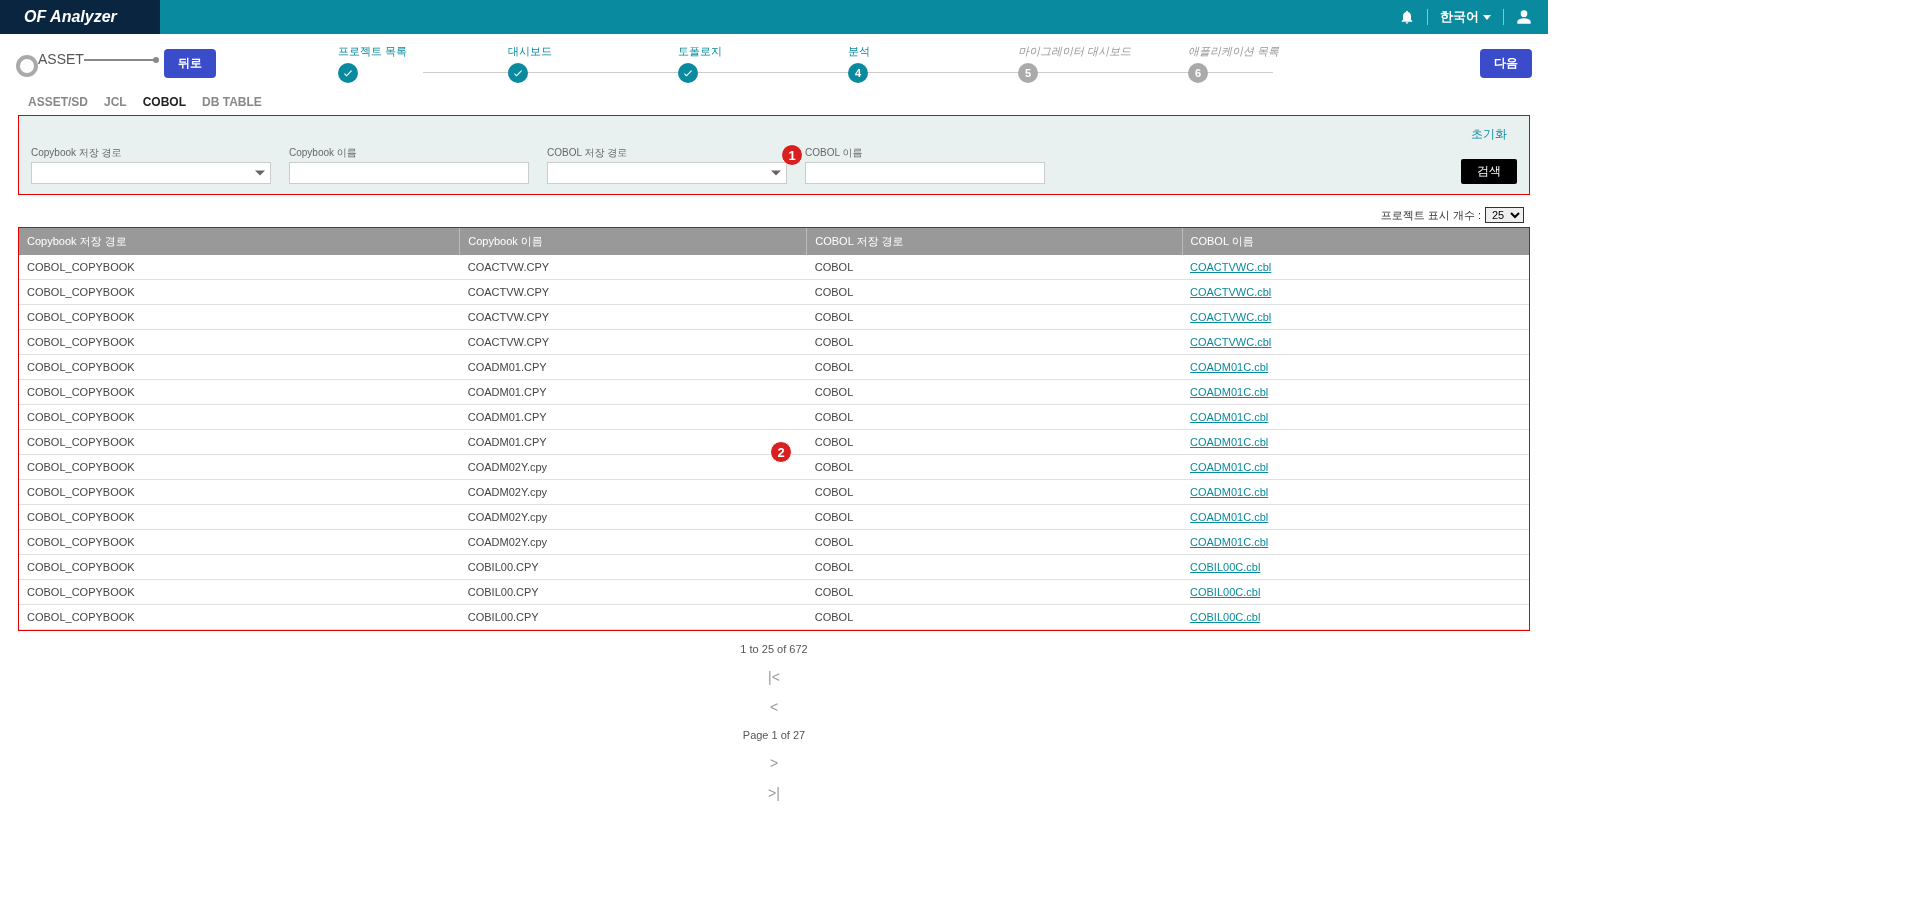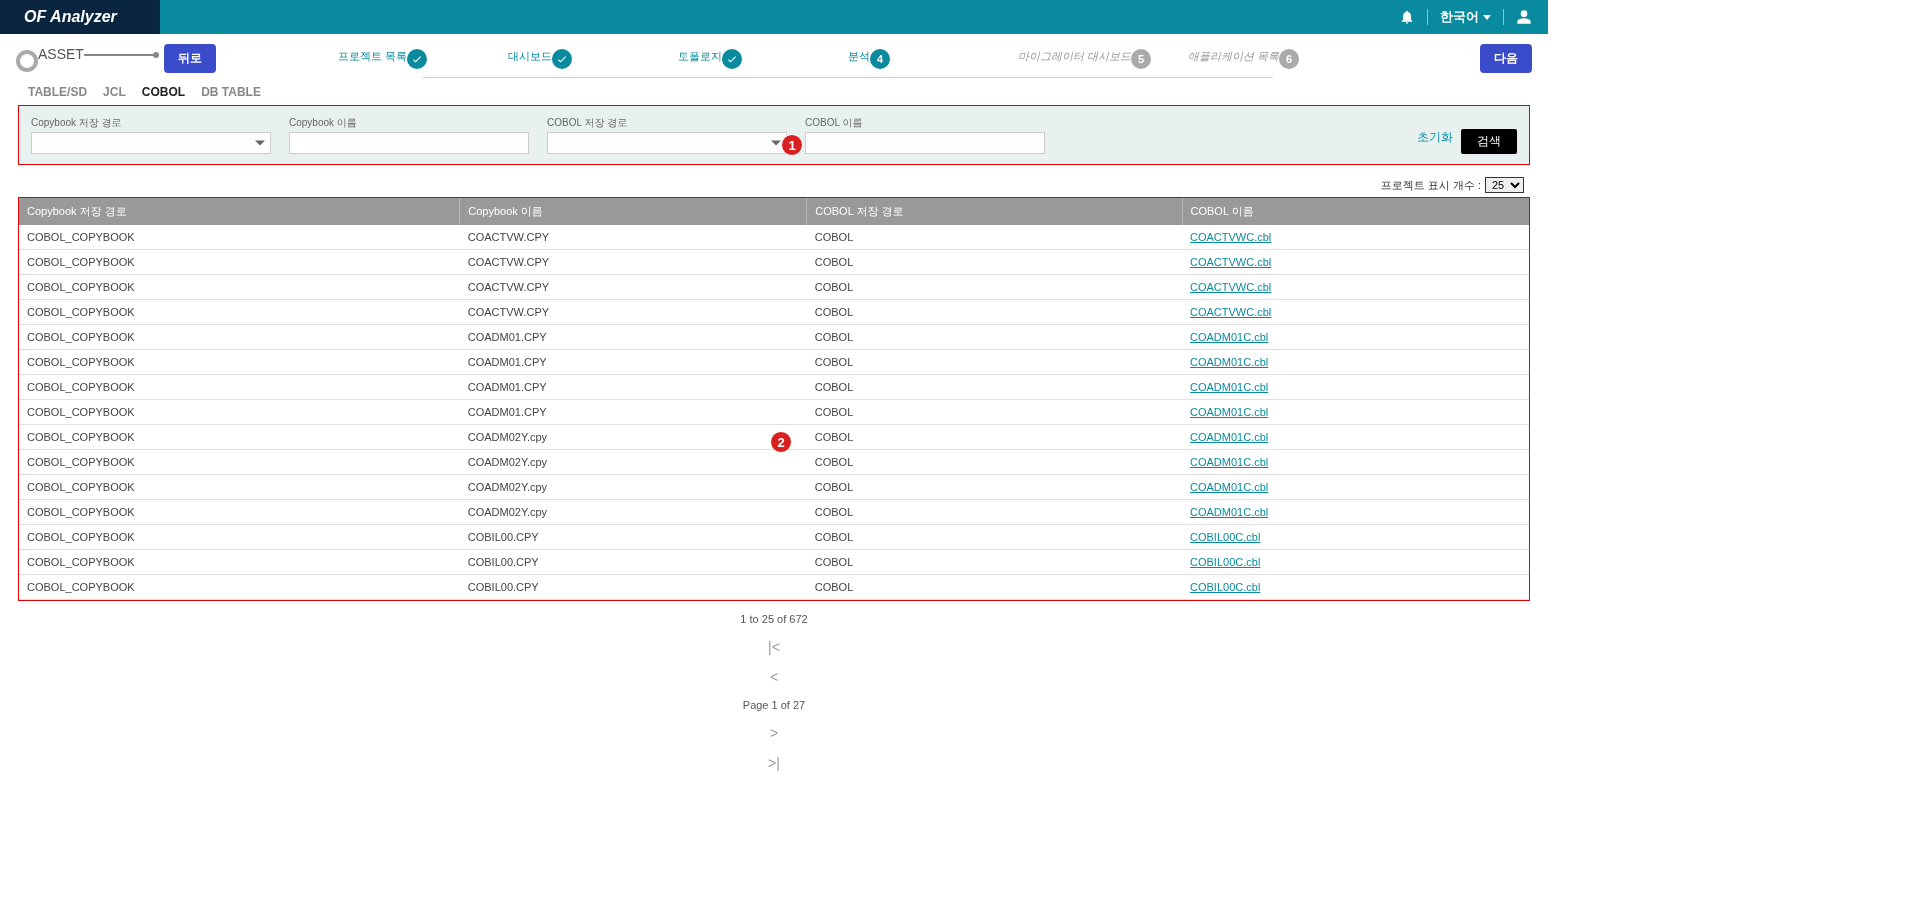--- a/index.html
+++ b/index.html
@@ -131,21 +131,21 @@
 .steps {
   display: flex;
   align-items: center;
   flex: 1;
   justify-content: center;
   gap: 0;
   margin: 0 20px;
 }
 .step {
   display: flex;
-  flex-direction: row;
+  flex-direction: column;
   align-items: flex-start;
   position: relative;
   flex: 1;
   max-width: 170px;
 }
 .step-label {
   font-size: 11px;
   margin-bottom: 4px;
   white-space: nowrap;
 }
@@ -225,22 +225,23 @@
   width: 0;
   height: 0;
   border-left: 5px solid transparent;
   border-right: 5px solid transparent;
   border-top: 5px solid #666;
   pointer-events: none;
 }
 .filter-actions {
   margin-left: auto;
   display: flex;
-  align-items: flex-start;
-  gap: 8px;
+  flex-direction: column;
+  align-items: center;
+  gap: 16px;
 }
 .reset-link {
   color: #0a8a9e;
   font-size: 12px;
   cursor: pointer;
 }
 .btn-teal {
   background: #000000;
   color: #fff;
   padding: 4px 16px;
@@ -402,21 +403,21 @@
       </div>
       <div class="step">
         <div class="step-label inactive">애플리케이션 목록</div>
         <div class="step-circle inactive">6</div>
       </div>
     </div>
   <button class="btn btn-purple">다음</button>
 </div>
 
 <div class="tabs" id="tabs">
-    <span class="tab">TABLE/SD</span>
+    <span class="tab">ASSET/SD</span>
     <span class="tab">JCL</span>
     <span class="tab active">COBOL</span>
     <span class="tab">DB TABLE</span>
   </div>
 
 <div class="content">
 
   <div class="filter-panel">
     <div class="filter-group">
       <span class="filter-label">Copybook 저장 경로</span>

